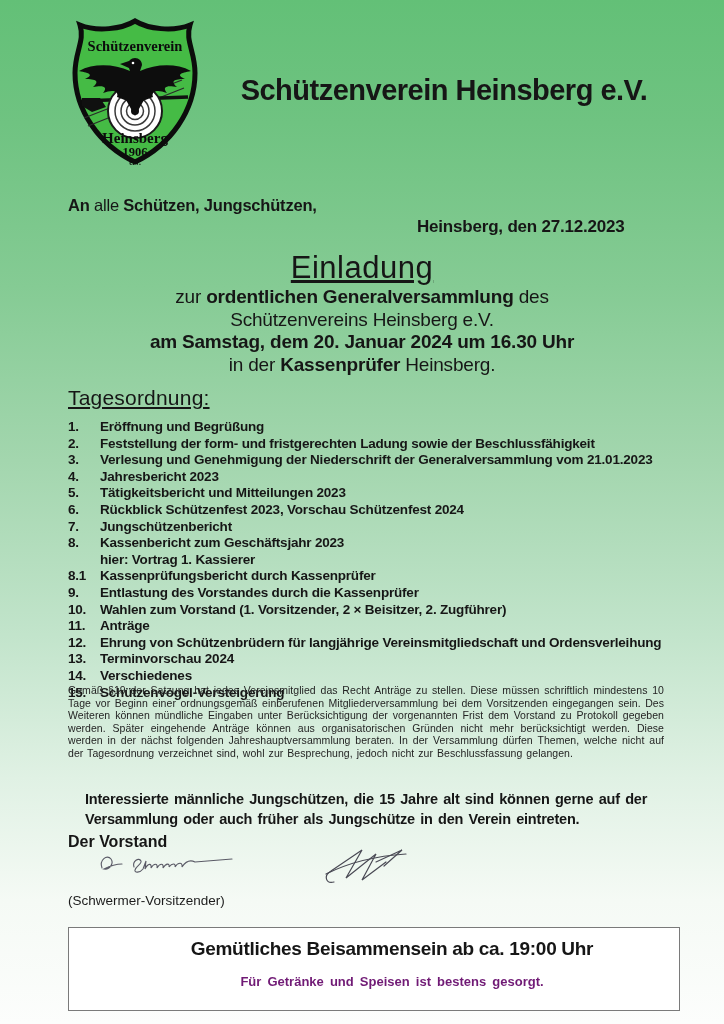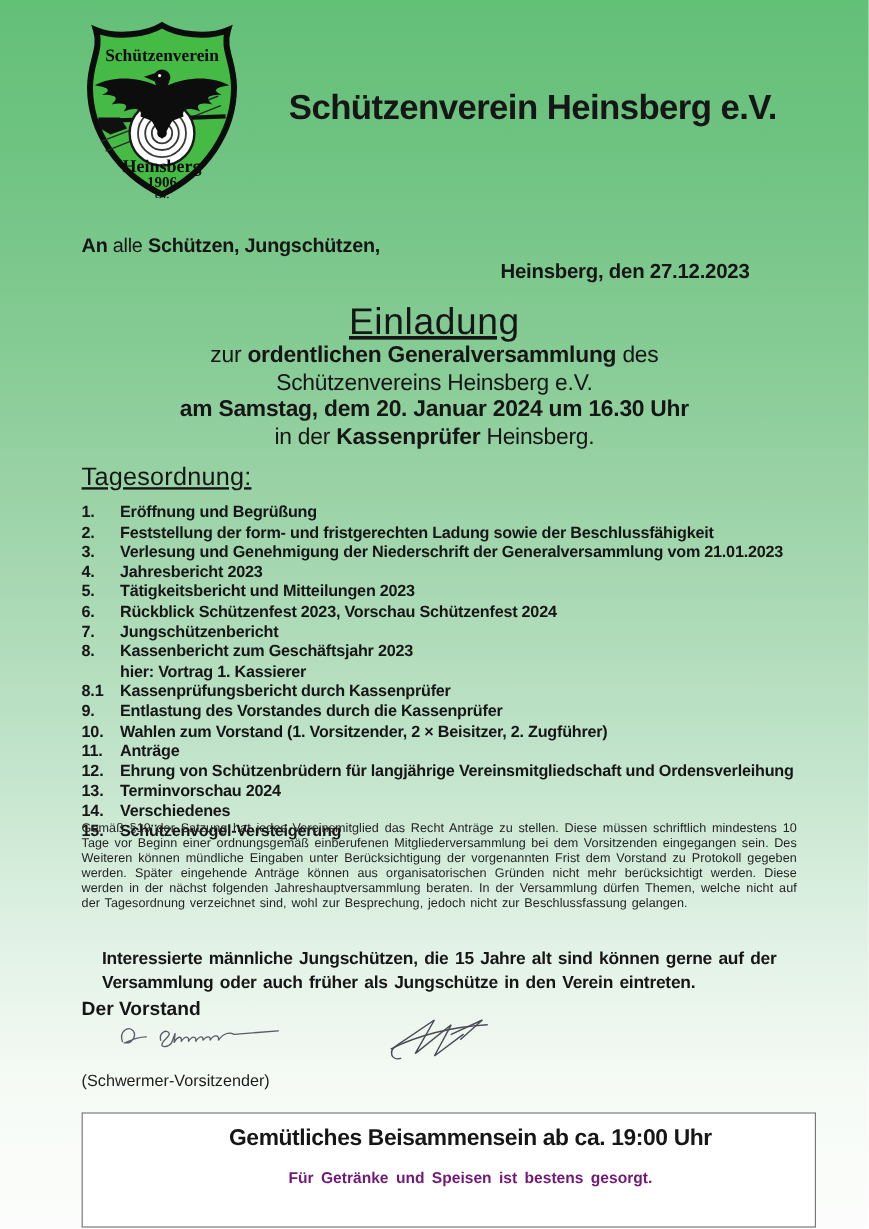--- a/index.html
+++ b/index.html
@@ -51,21 +51,21 @@
     line-height:19.5px;letter-spacing:-0.2px;word-spacing:1.5px;margin-left:16px;}
   .vorstand{left:68px;top:833px;font-size:16px;font-weight:bold;}
 
   .sig1{left:92px;top:848px;width:165px;height:30px;}
   .sig2{left:316px;top:840px;width:108px;height:50px;}
   .sig-label{font-size:13.5px;color:#1c1c1c;}
   .sig-label-1{left:68px;top:893px;}
   .sig-label-2{left:308px;top:933px;}
 
   
-  .footer-box{left:68px;top:927px;width:612px;height:96px;
+  .footer-box{left:68px;top:927px;width:612px;height:84px;
     background:#ffffff;border:1px solid #7a7a7a;box-sizing:border-box;text-align:center;padding-left:36px;}
   .footer-title{margin-top:10px;font-size:19px;font-weight:bold;letter-spacing:-0.3px;}
   .footer-sub{margin-top:14px;font-size:13px;font-weight:bold;word-spacing:2.5px;color:#701a75;}
 </style>
 </head>
 <body>
 
 <div class="page">
 
   <svg class="abs logo" viewBox="0 0 146 160">

